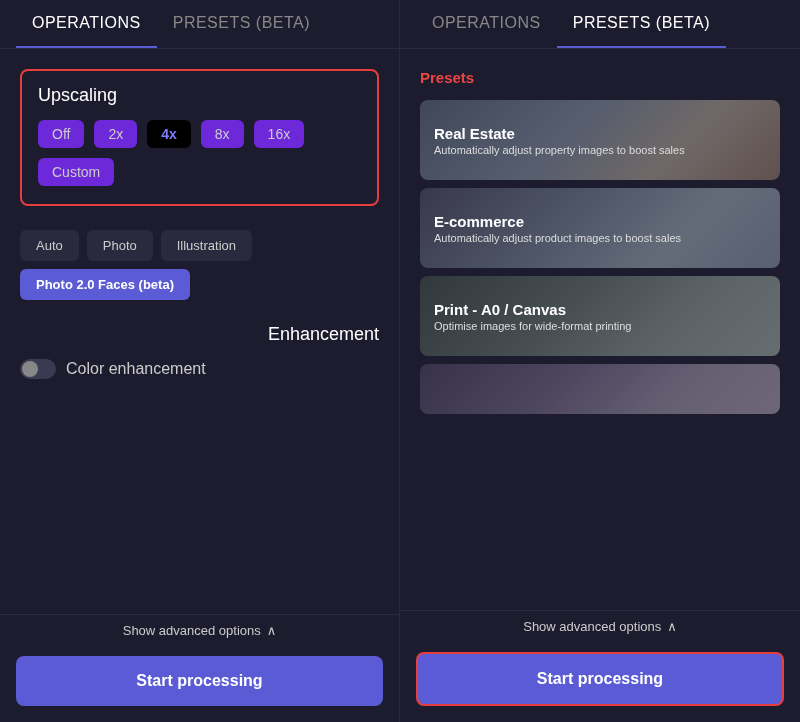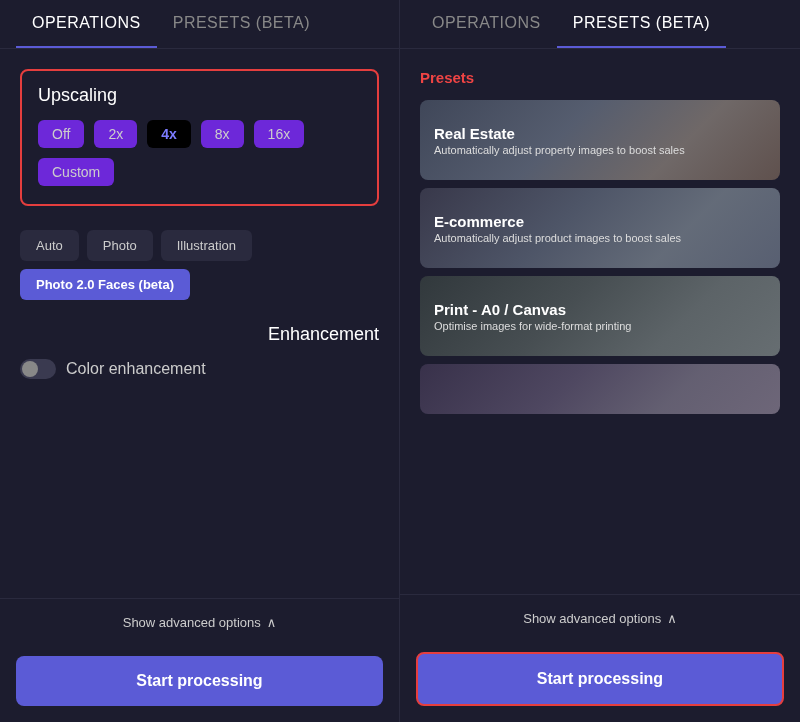--- a/index.html
+++ b/index.html
@@ -142,21 +142,21 @@
     }
     
     .show-advanced {
       display: flex;
       align-items: center;
       justify-content: center;
       gap: 6px;
       color: #ccc;
       font-size: 13px;
       cursor: pointer;
-      padding: 16px 0;
+      padding: 8px 0;
       border-top: 1px solid #2a2a3e;
       margin-top: auto;
     }
     .start-btn {
       margin: 10px 16px 16px 16px;
       background: #5b5bd6;
       color: #fff;
       border: none;
       border-radius: 8px;
       padding: 16px;

